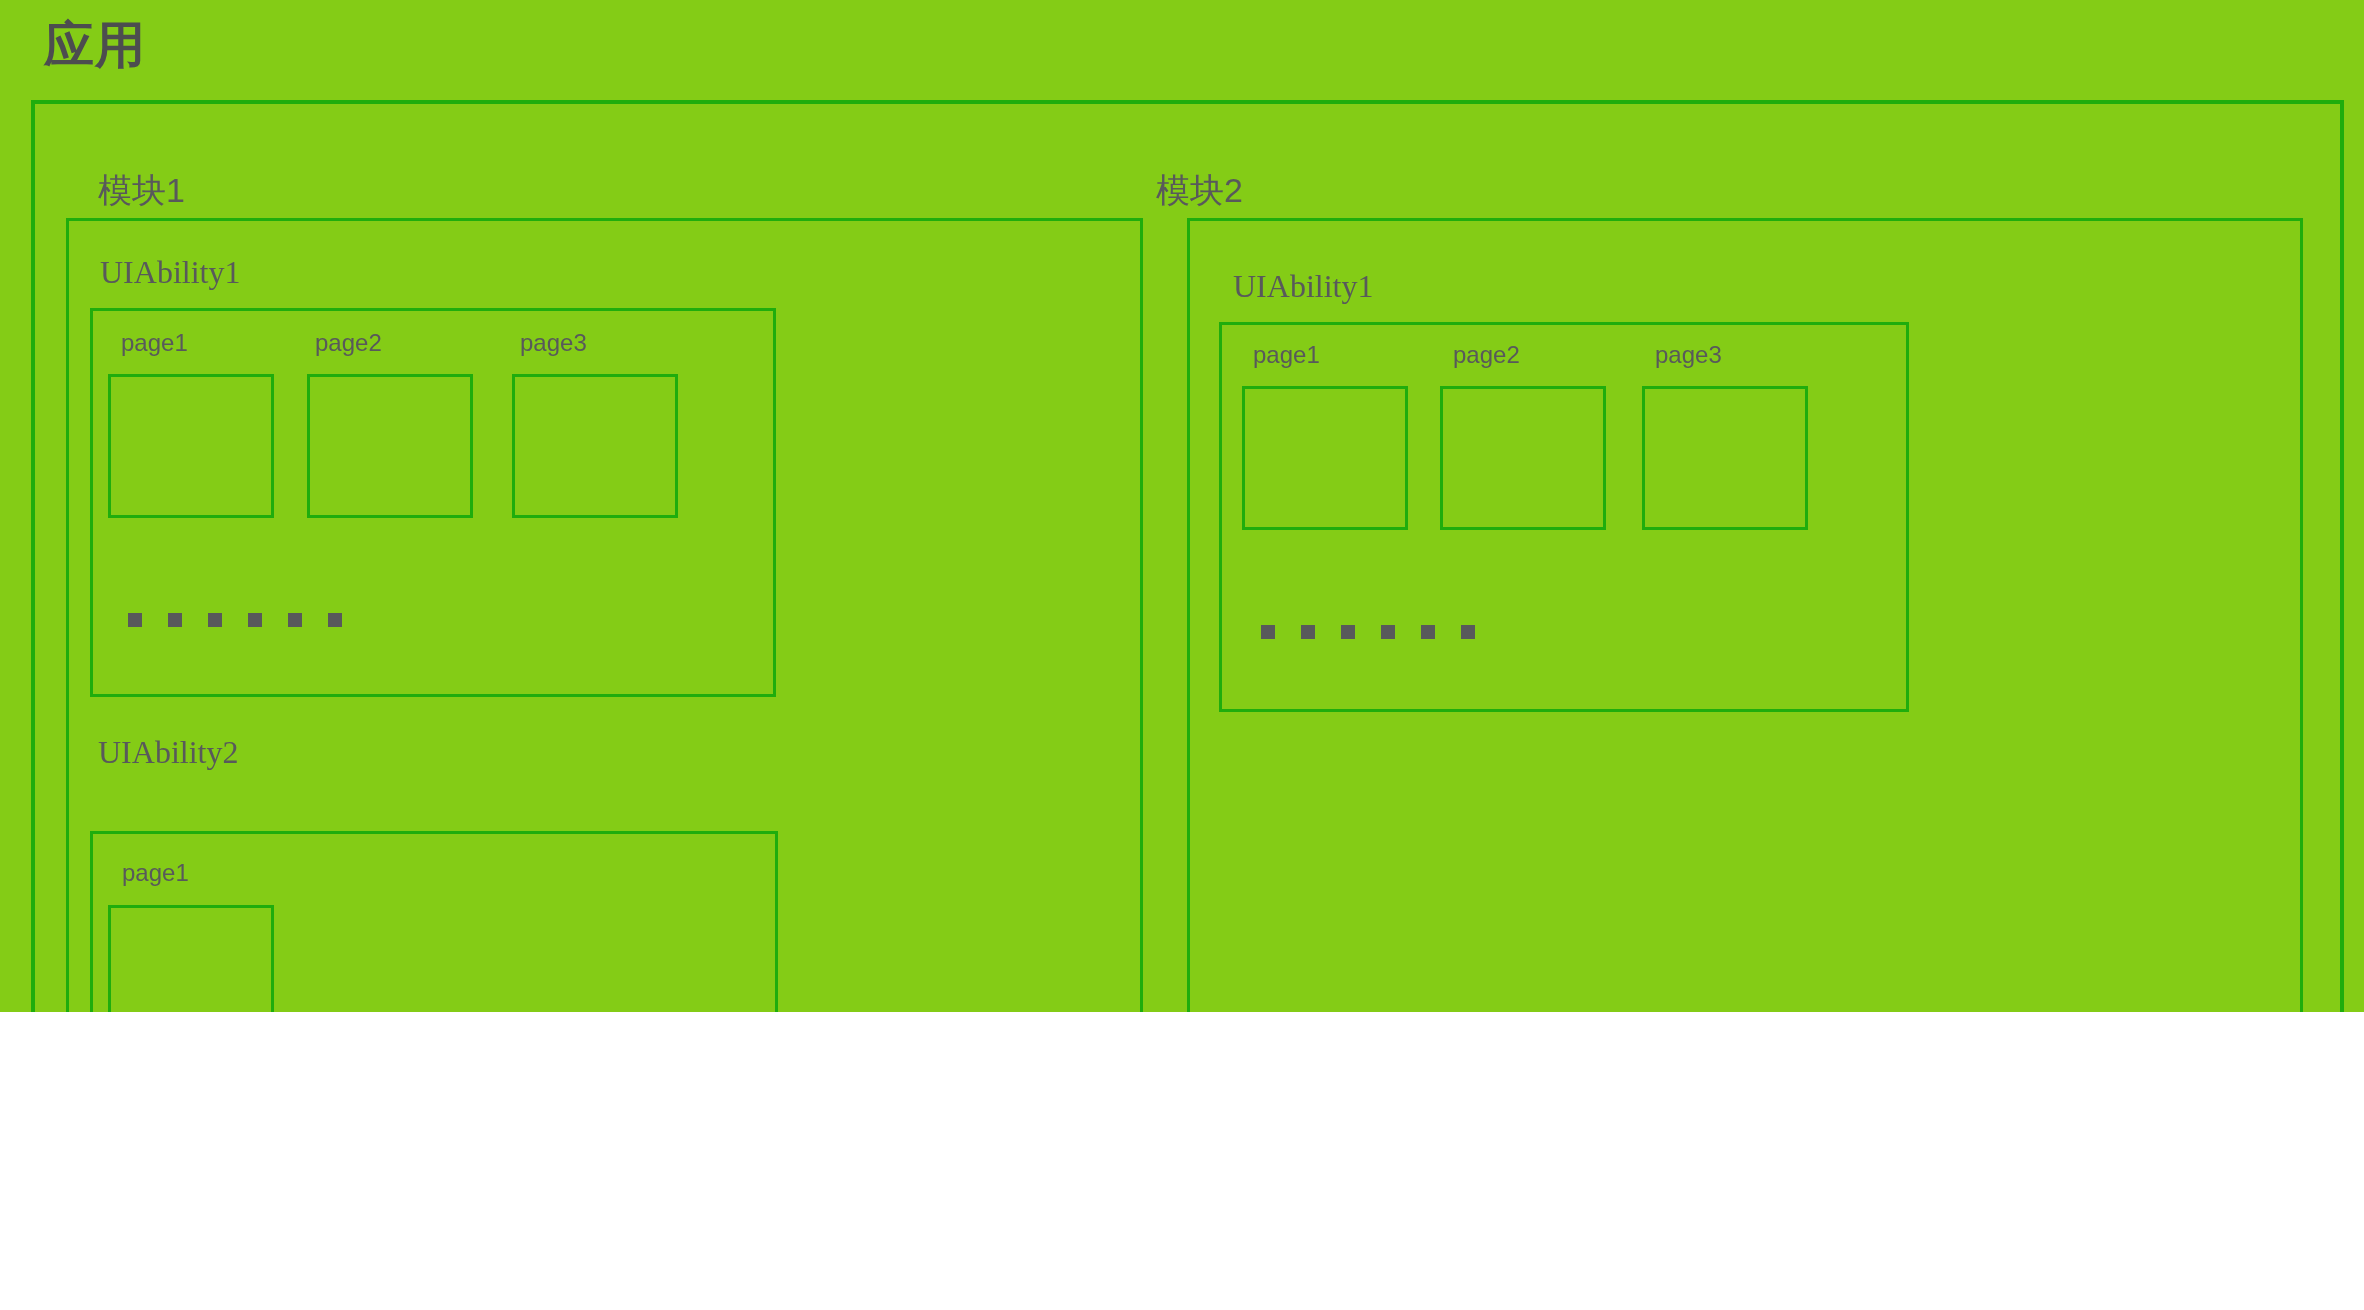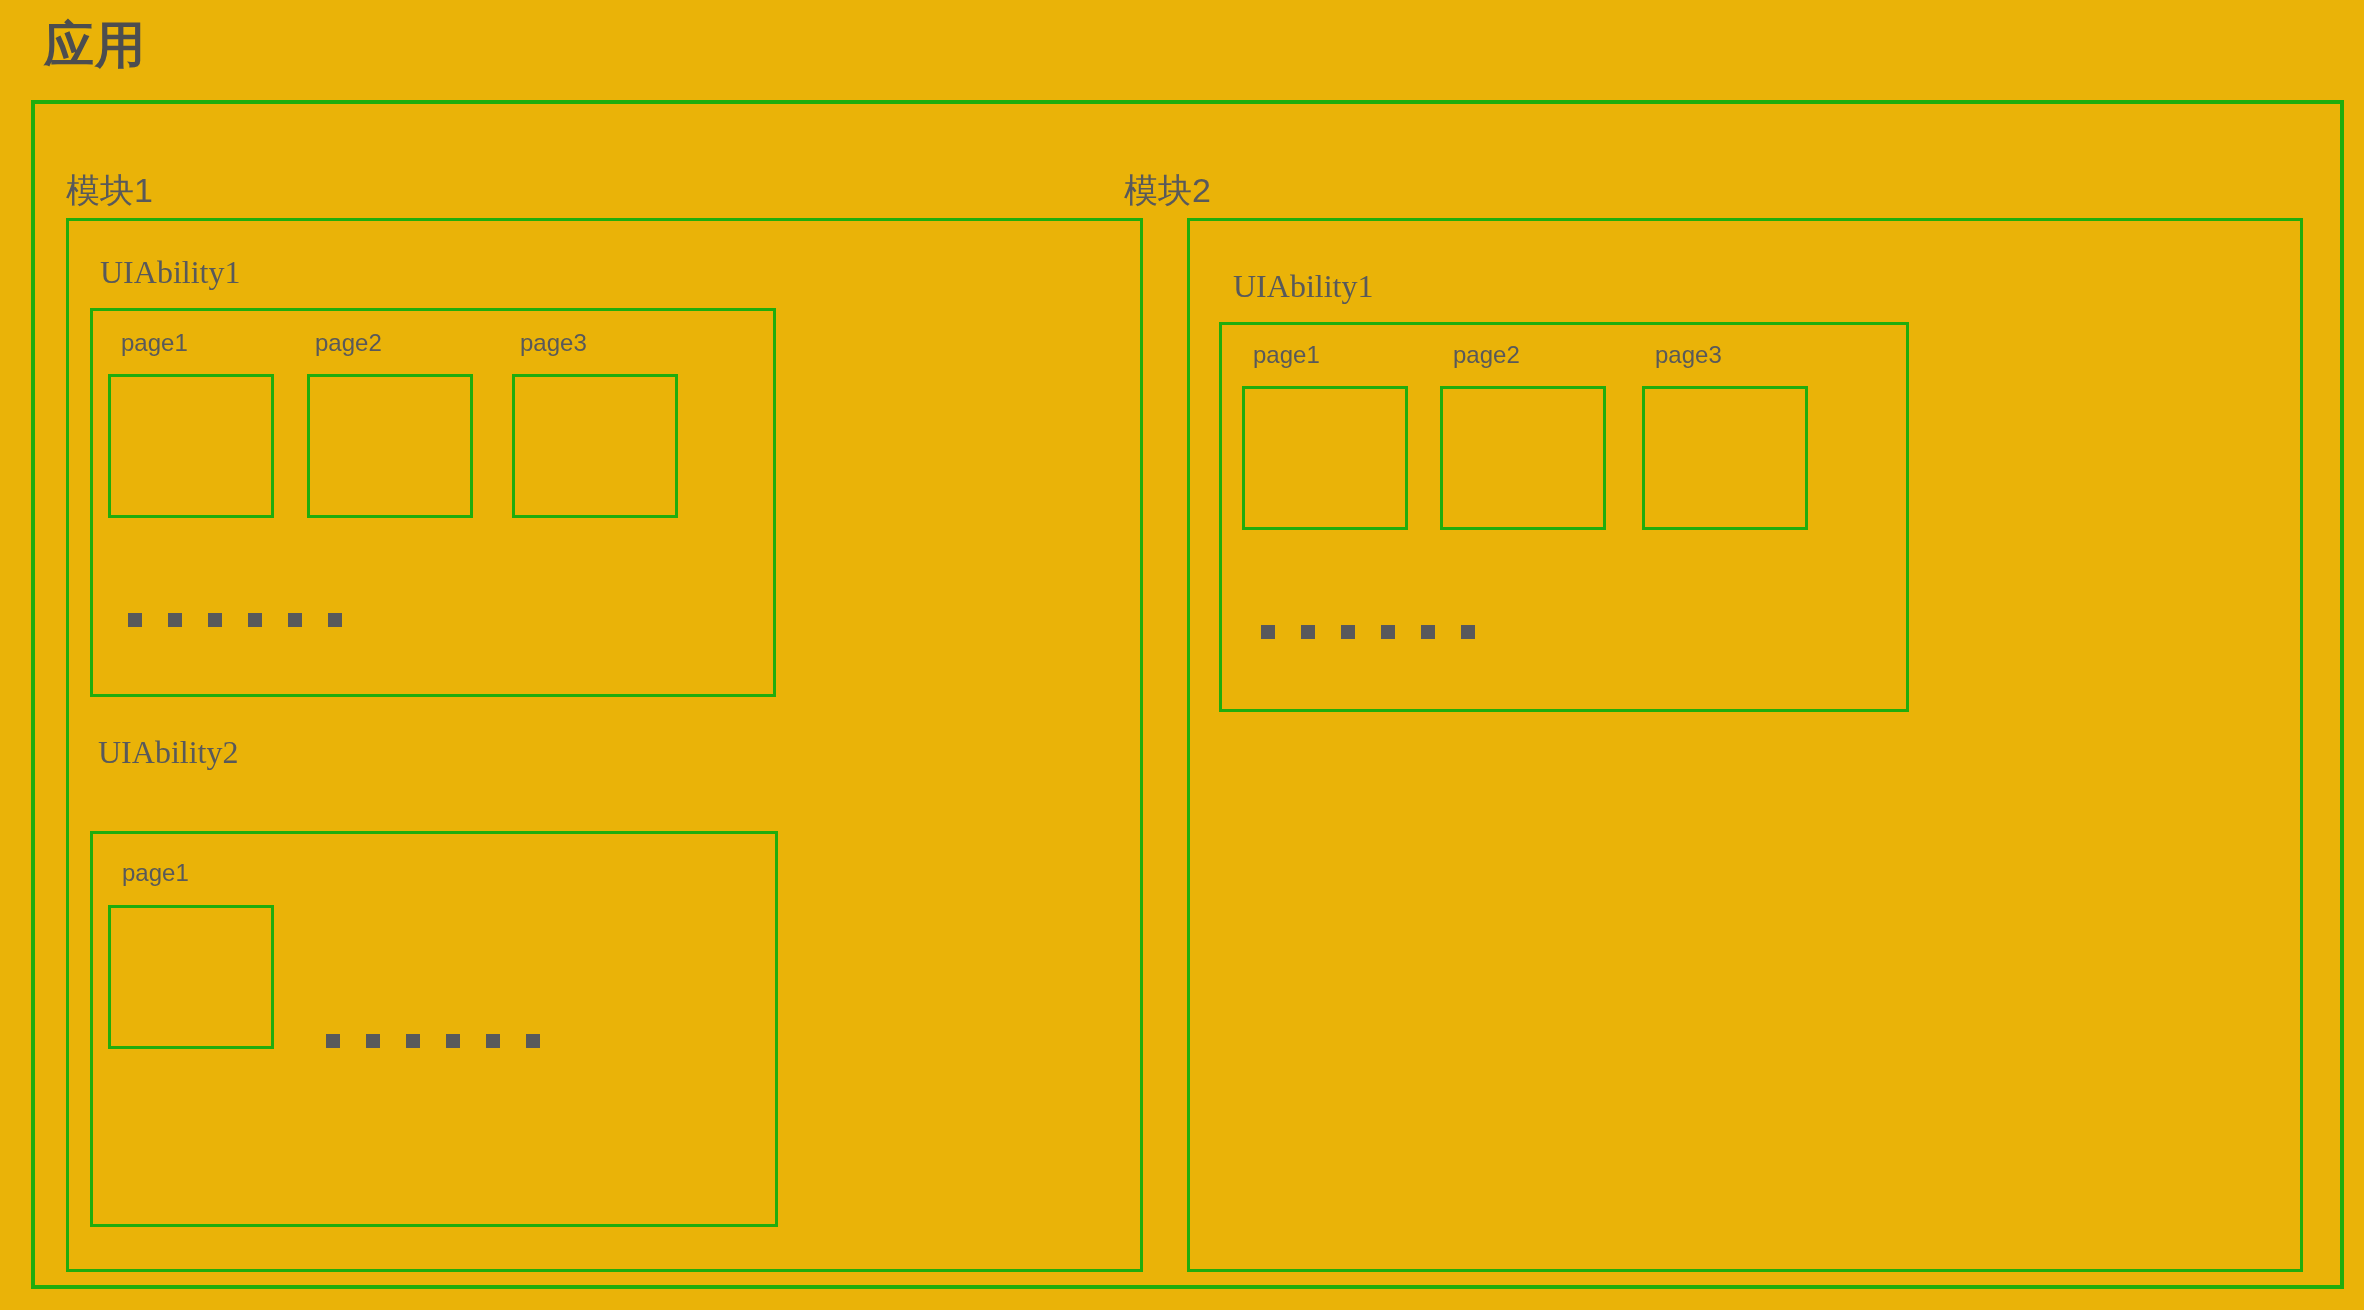--- a/index.html
+++ b/index.html
@@ -7,37 +7,38 @@
     --label-text:#58595b;
     --title-text:#4c4d4f;
     --dot:#58595b;
   }
   *{margin:0;padding:0;box-sizing:border-box;}
   html,body{background:#ffffff;}
   body{font-family:"Liberation Sans","DejaVu Sans",sans-serif;}
   .canvas{
     position:relative;
     width:2364px;
-    height:1310px;
-    background:#eab308;
+    height:1012px;
+    background:#84cc16;
     overflow:hidden;
   }
   .abs{position:absolute;}
   .gbox{border:3px solid var(--green);background:transparent;}
   .title{
     font-size:50px;
     font-weight:bold;
     color:var(--title-text);
     line-height:1.1;
     letter-spacing:1px;
   }
   .mod-label{
     font-size:34px;
     color:var(--label-text);
     line-height:1;
+    margin-left:32px;
   }
   .ability-label{
     font-size:32px;
     color:var(--label-text);
     line-height:1;
     font-family:Liberation Serif, serif;
   }
   .page-label{
     font-size:24px;
     color:var(--label-text);

